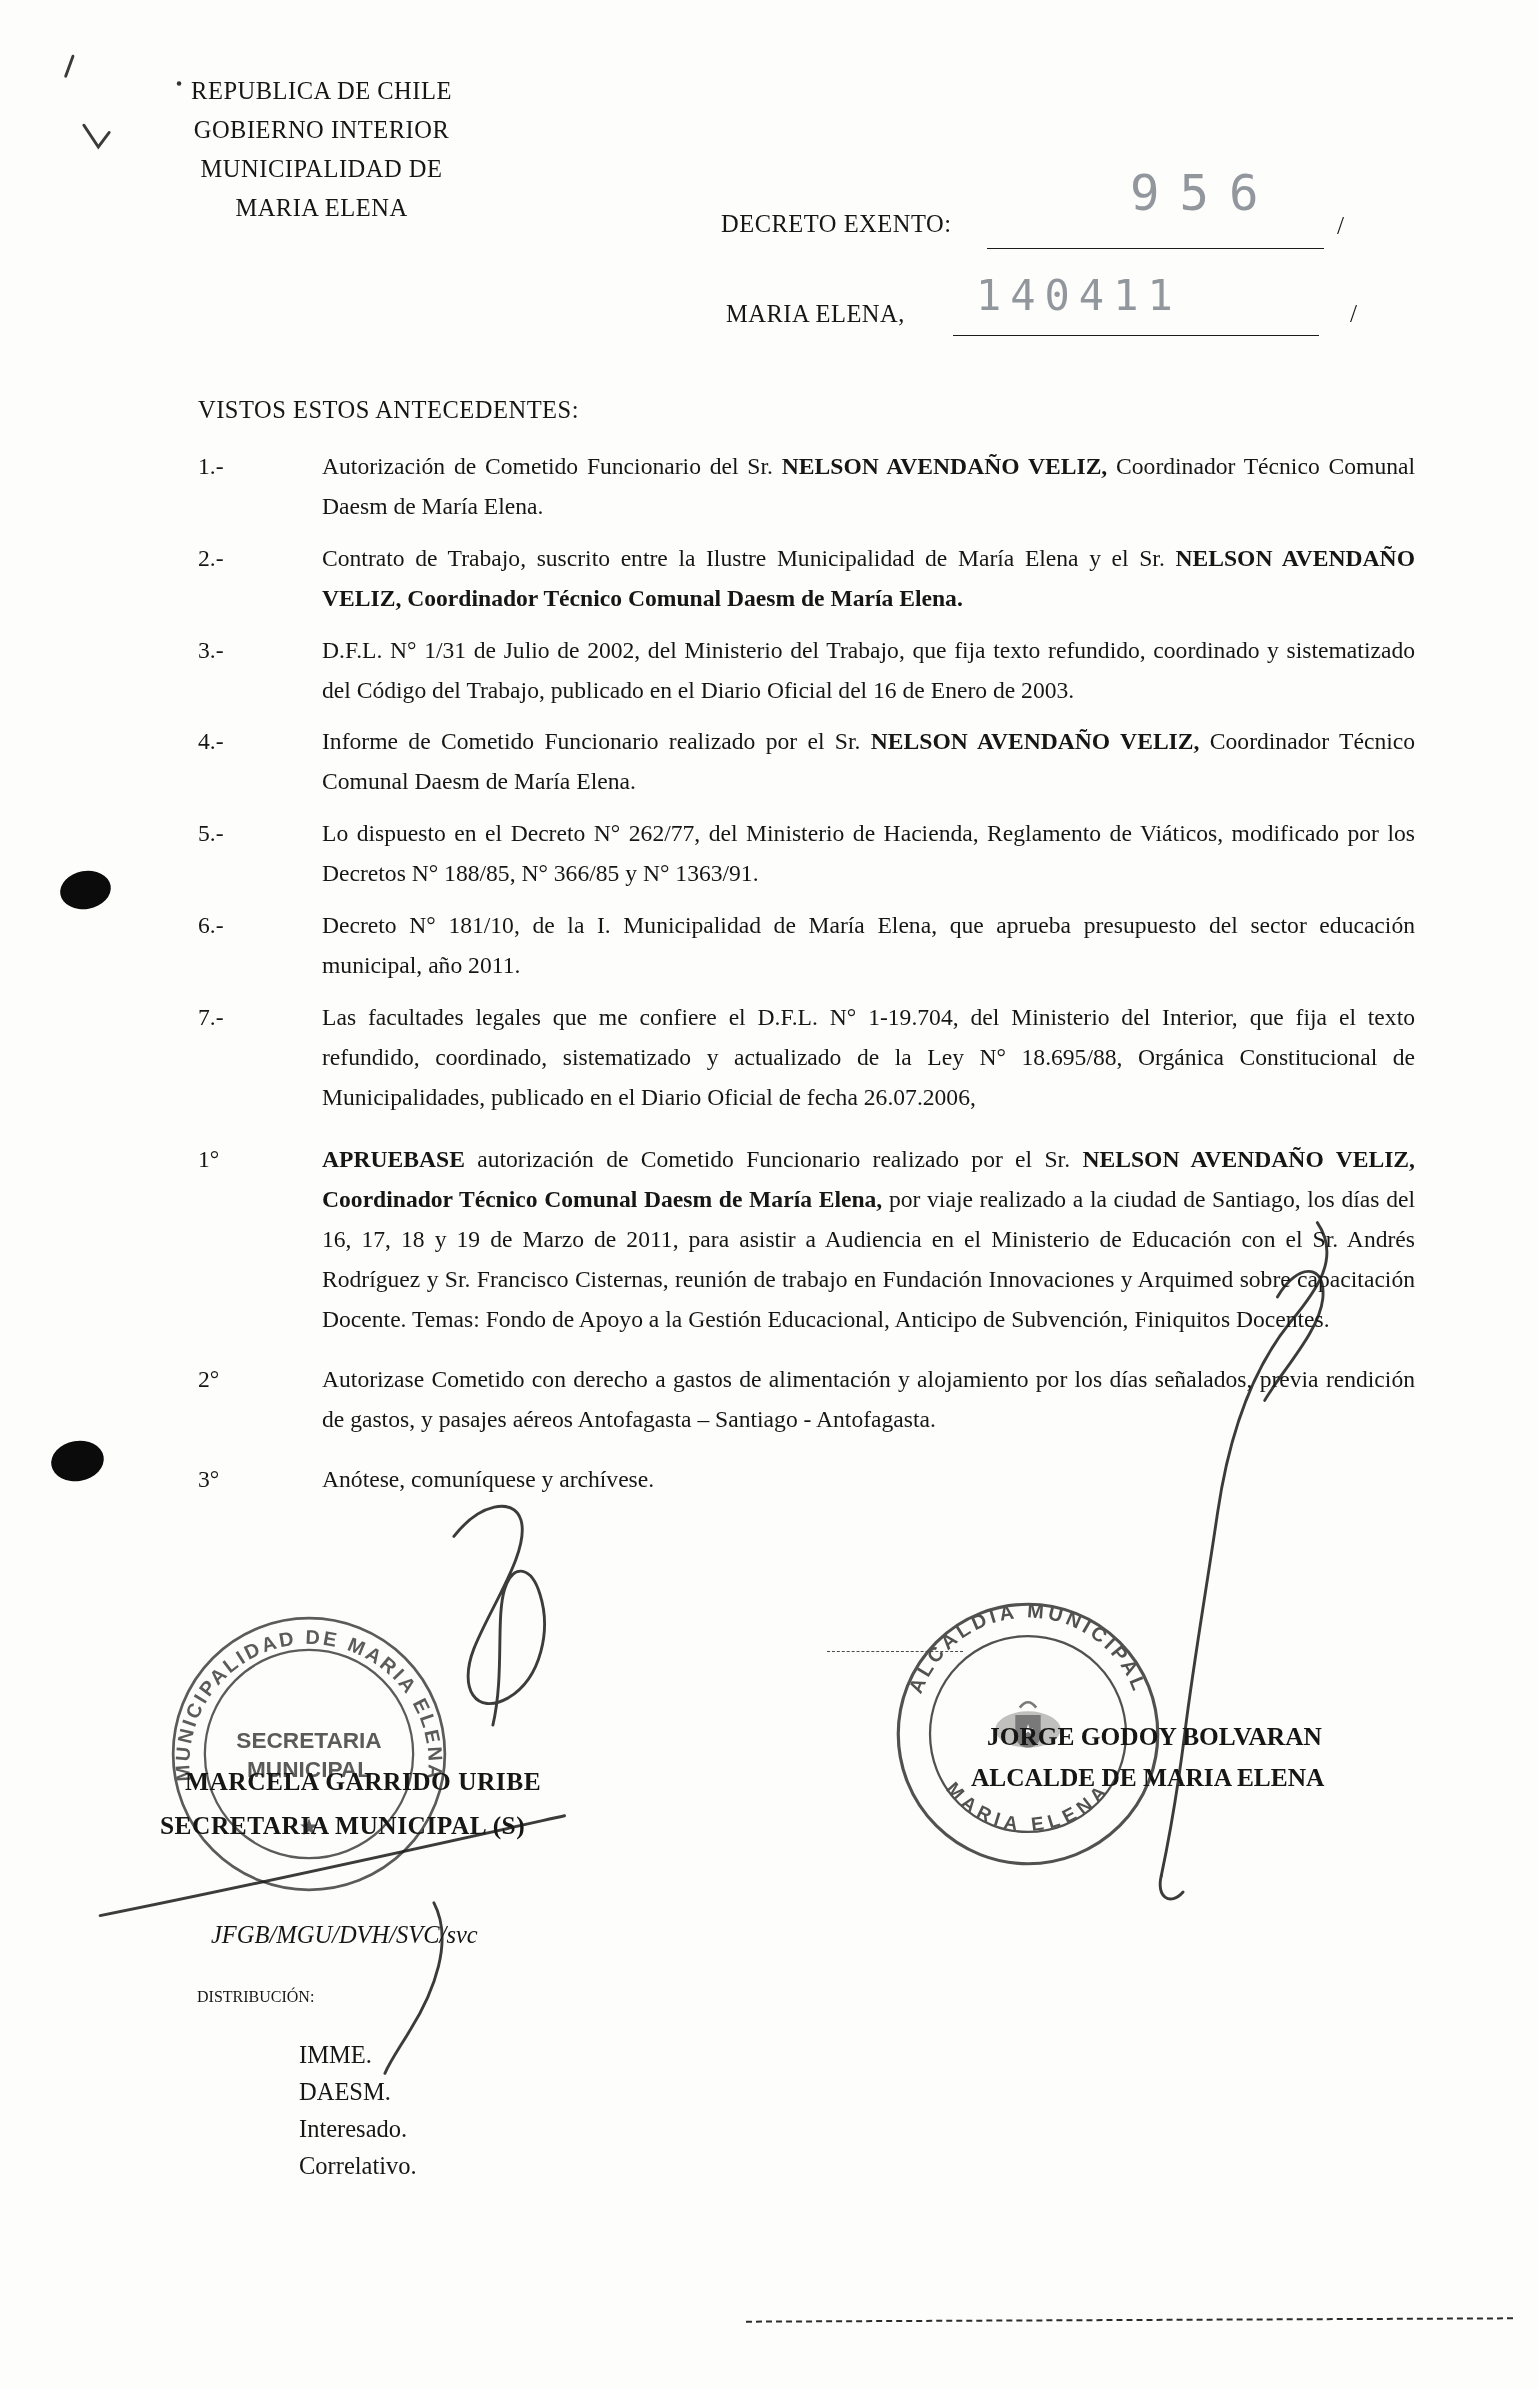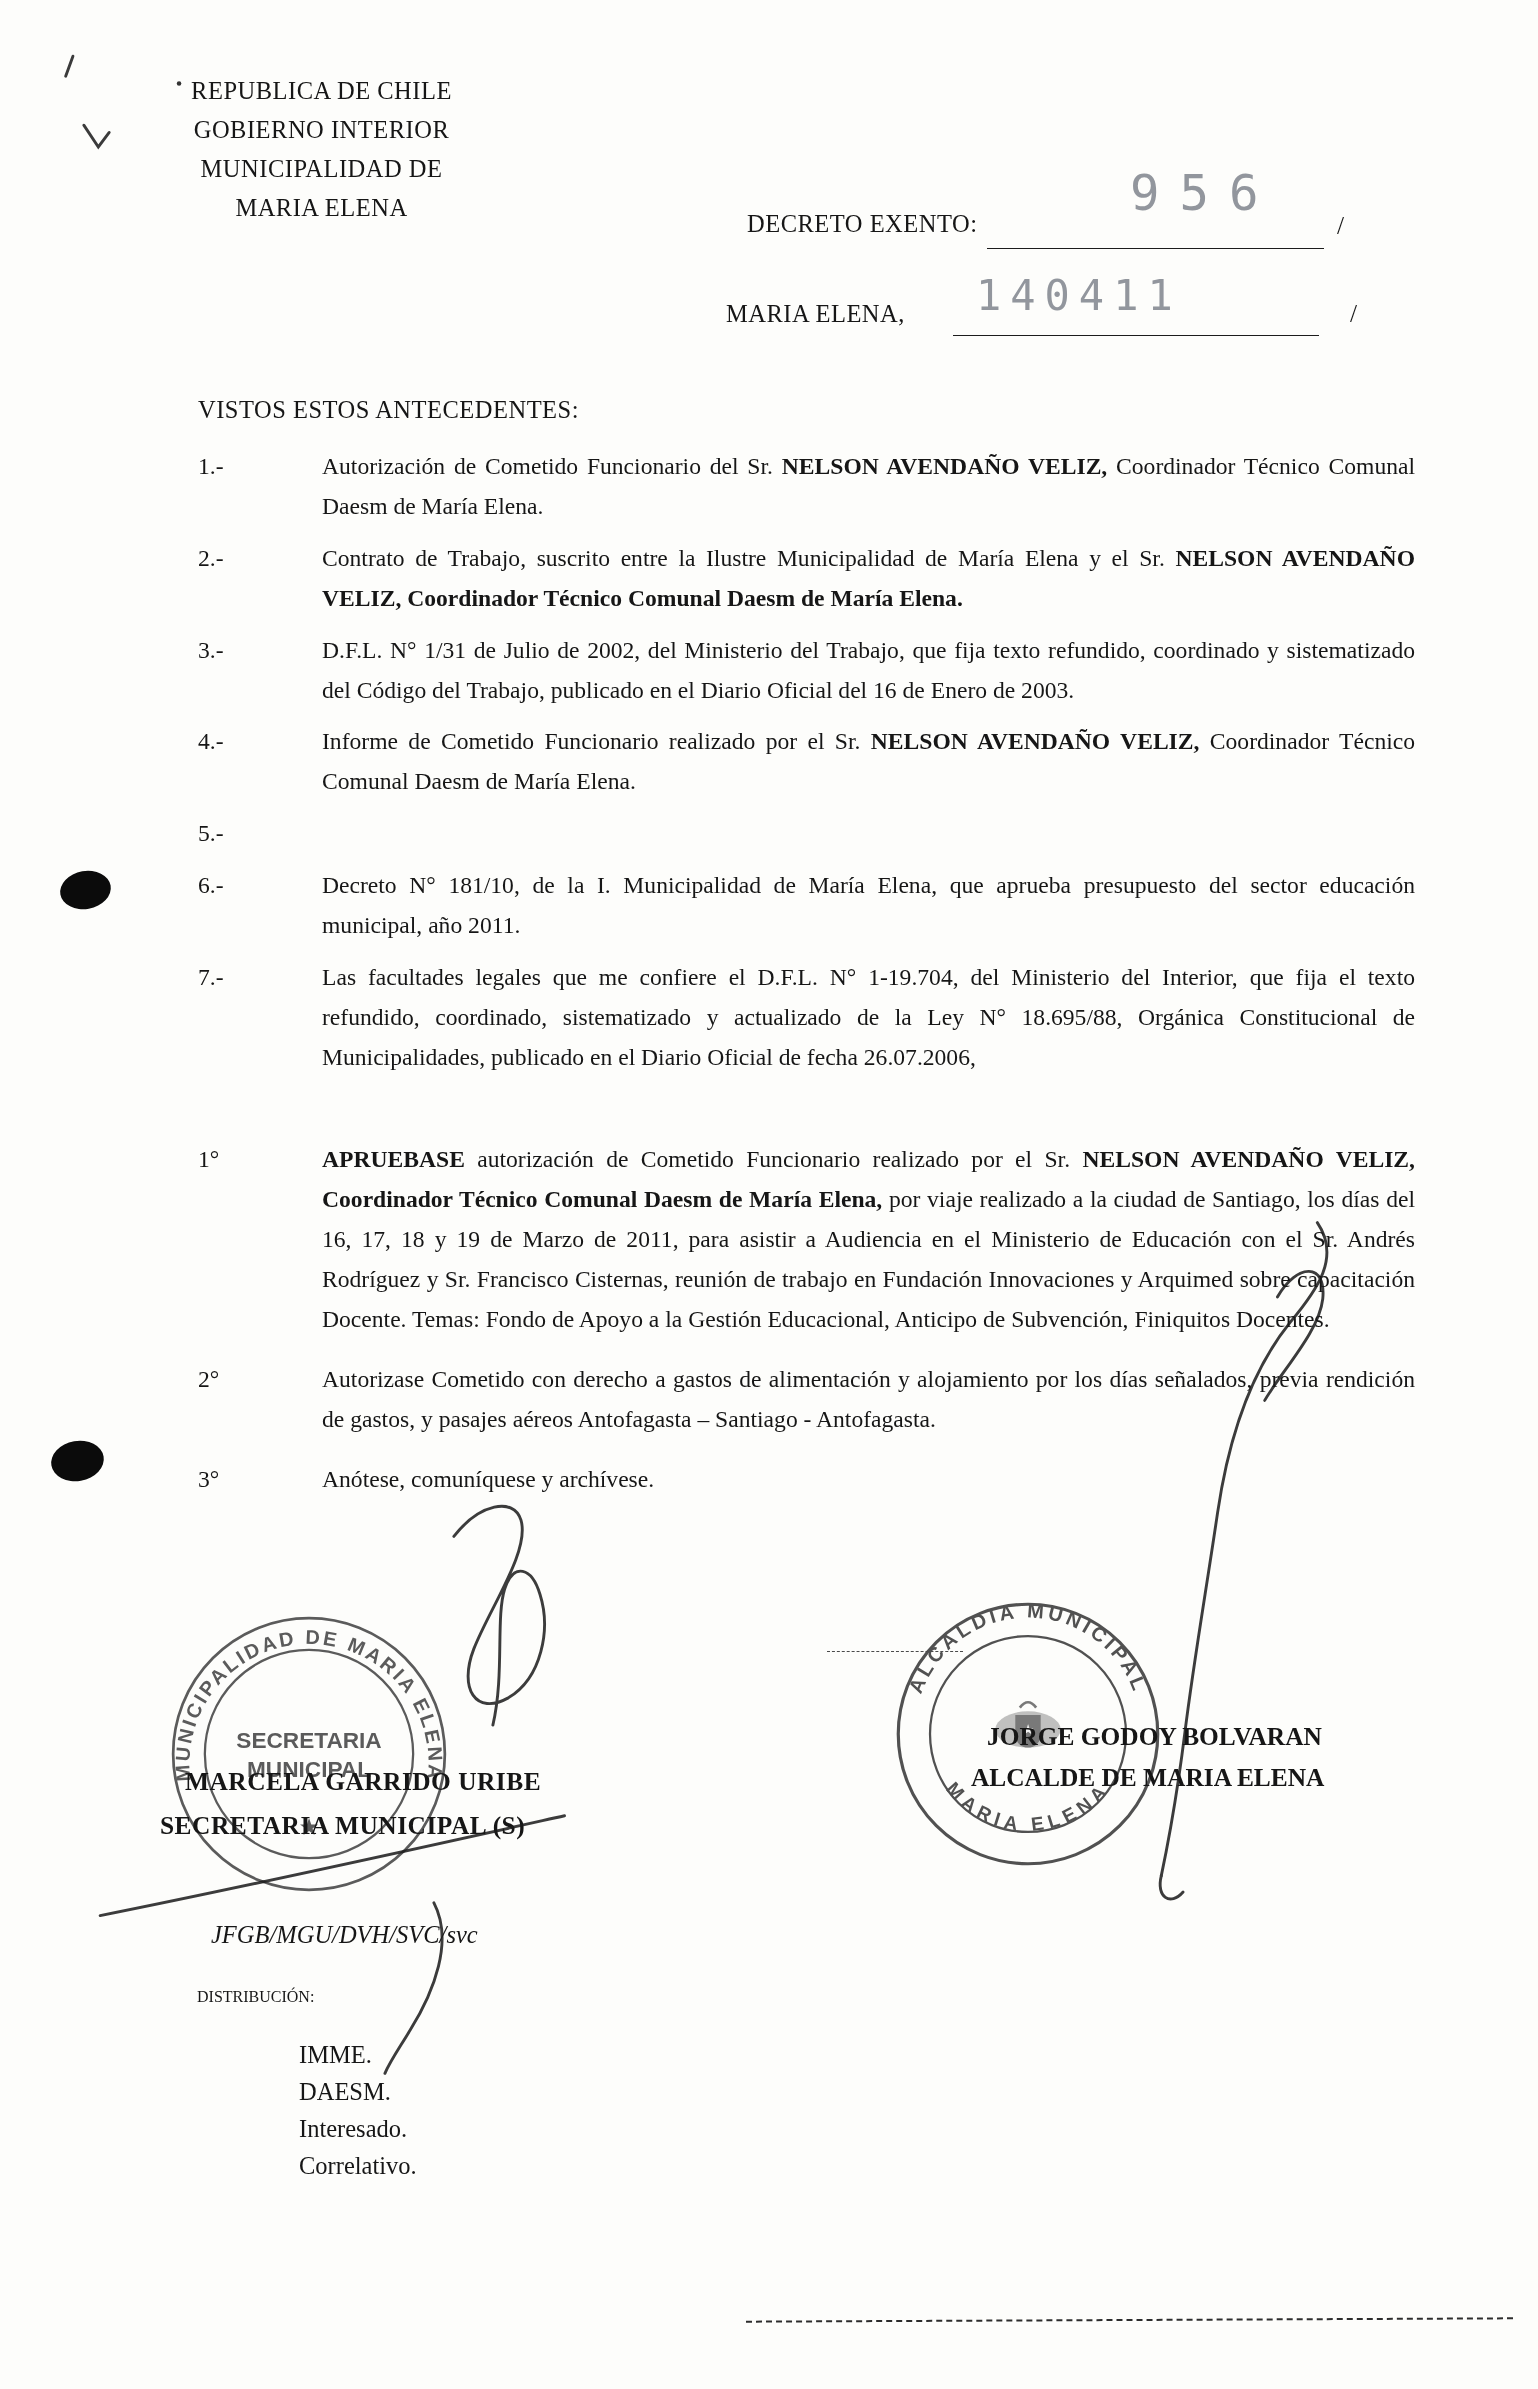--- a/index.html
+++ b/index.html
@@ -8,21 +8,21 @@
     background:#fdfdfb; overflow:hidden;
     font-family:"Liberation Serif", serif; color:#161616;
   }
   .abs { position:absolute; }
 
   
   .hdr { left:169px; top:71px; width:305px; text-align:center;
          font-size:24.5px; line-height:39px; letter-spacing:0.5px; }
 
   
-  .decreto-label { left:721px; top:210px; font-size:24.5px; letter-spacing:0.5px;margin-left:26px; }
+  .decreto-label { left:721px; top:210px; font-size:24.5px; letter-spacing:0.5px; }
   .decreto-value { left:1098px; top:165px; font-family:"DejaVu Sans Mono", monospace;
                    font-size:49px; letter-spacing:20px; color:#92969d;margin-left:32px; }
   .rule-1 { left:987px; top:248px; width:337px; border-top:1.8px solid #1c1c1c; height:0; }
   .slash-1 { left:1337px; top:211px; font-size:25.4px; }
   .fecha-label { left:726px; top:300px; font-size:24.5px; letter-spacing:0.5px; }
   .fecha-value { left:976px; top:271px; font-family:"DejaVu Sans Mono", monospace;
                  font-size:42px; letter-spacing:9px; color:#92969d;text-align:right; }
   .rule-2 { left:953px; top:335px; width:366px; border-top:1.8px solid #1c1c1c; height:0; }
   .slash-2 { left:1350px; top:299px; font-size:25.4px; }
 
@@ -95,20 +95,21 @@
     <div class="item">
       <div class="num">3.-</div>
       <div class="txt"><span>D.F.L. N° 1/31 de Julio de 2002, del Ministerio del Trabajo, que fija texto refundido, coordinado y sistematizado del Código del Trabajo, publicado en el Diario Oficial del 16 de Enero de 2003.</span></div>
     </div>
     <div class="item">
       <div class="num">4.-</div>
       <div class="txt"><span>Informe de Cometido Funcionario realizado por el Sr. </span><span class="b">NELSON AVENDAÑO VELIZ,</span><span>  Coordinador Técnico Comunal Daesm  de María Elena.</span></div>
     </div>
     <div class="item">
       <div class="num">5.-</div>
+      <div class="txt"><span>Lo dispuesto en el Decreto N° 262/77, del Ministerio de Hacienda, Reglamento de Viáticos, modificado por los Decretos  N° 188/85,  N° 366/85 y N° 1363/91.</span></div>
     </div>
     <div class="item">
       <div class="num">6.-</div>
       <div class="txt"><span>Decreto N°  181/10, de la I. Municipalidad de María Elena, que aprueba presupuesto del sector educación municipal, año 2011.</span></div>
     </div>
     <div class="item">
       <div class="num">7.-</div>
       <div class="txt"><span>Las facultades legales que me confiere el D.F.L. N° 1-19.704, del Ministerio del Interior, que fija el texto refundido, coordinado, sistematizado y actualizado de la Ley N° 18.695/88, Orgánica Constitucional de Municipalidades, publicado en el Diario Oficial de fecha 26.07.2006,</span></div>
     </div>
   </div>

